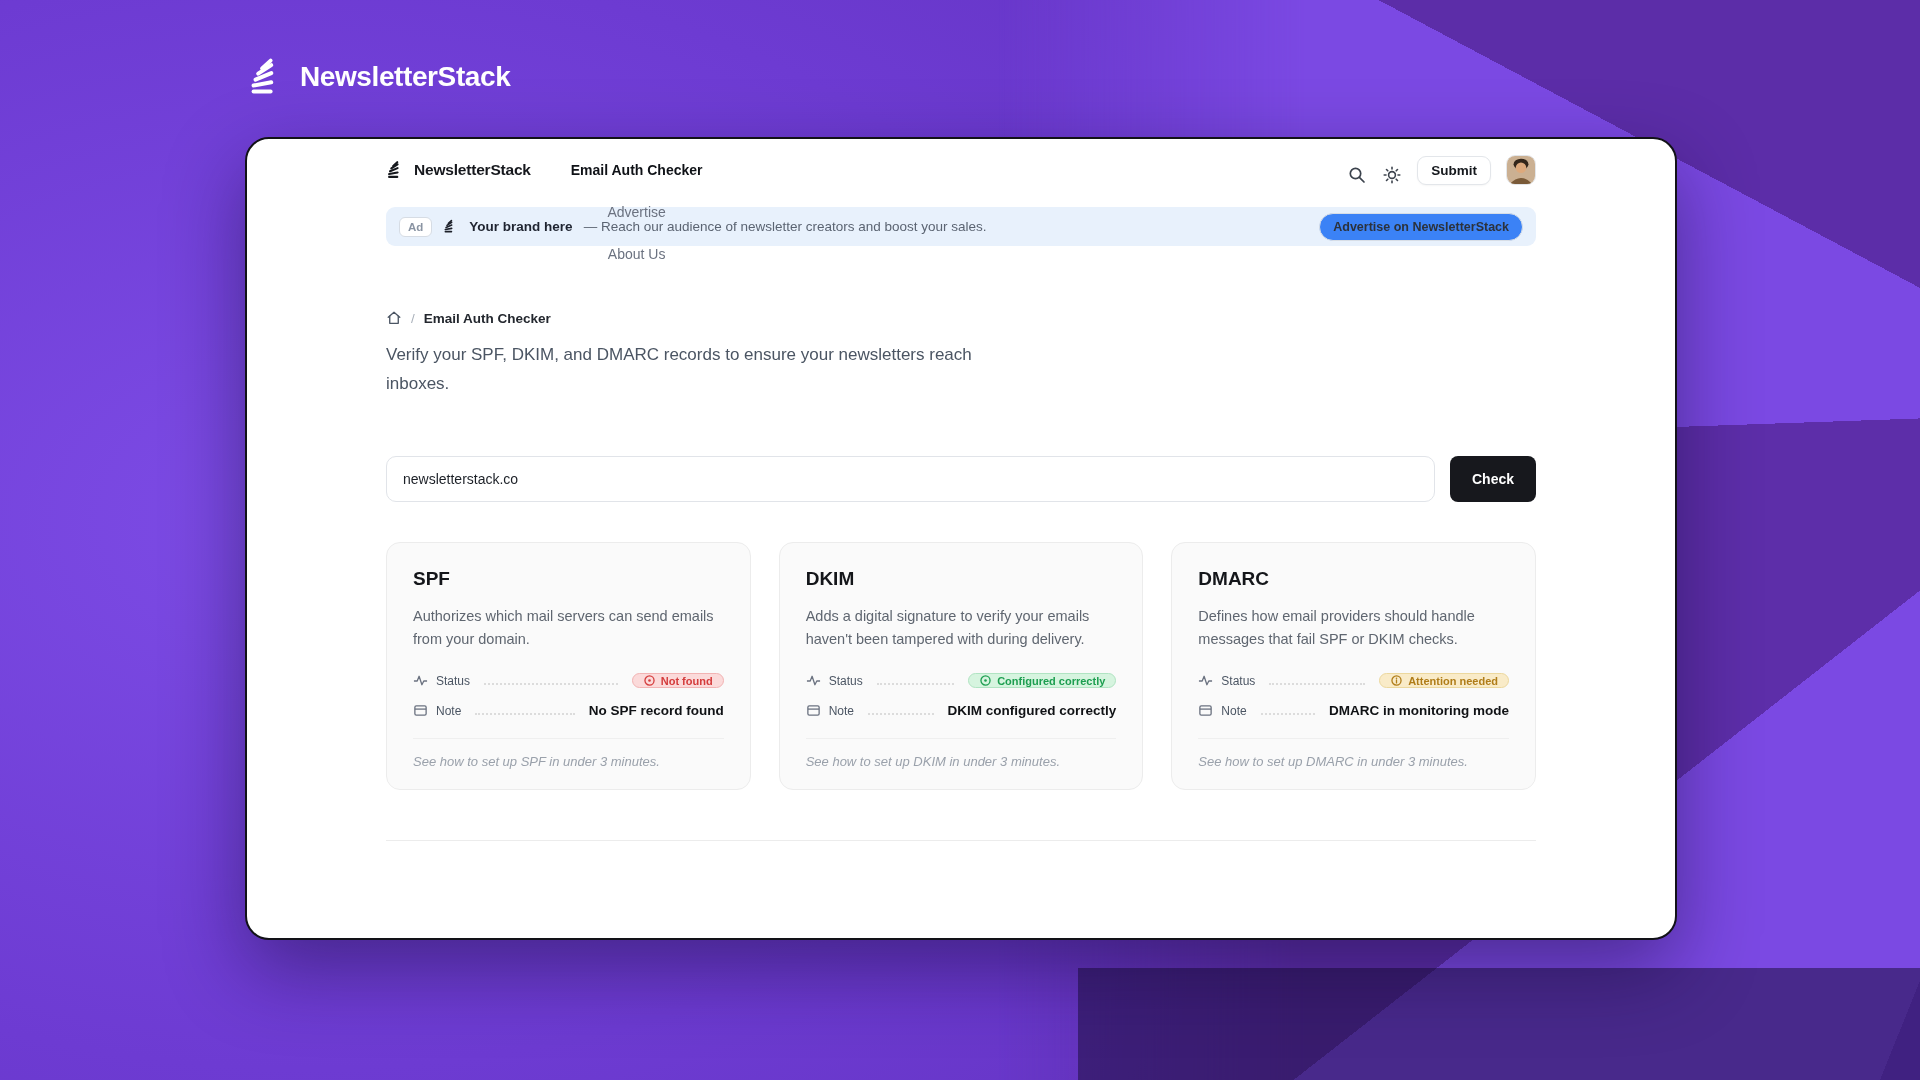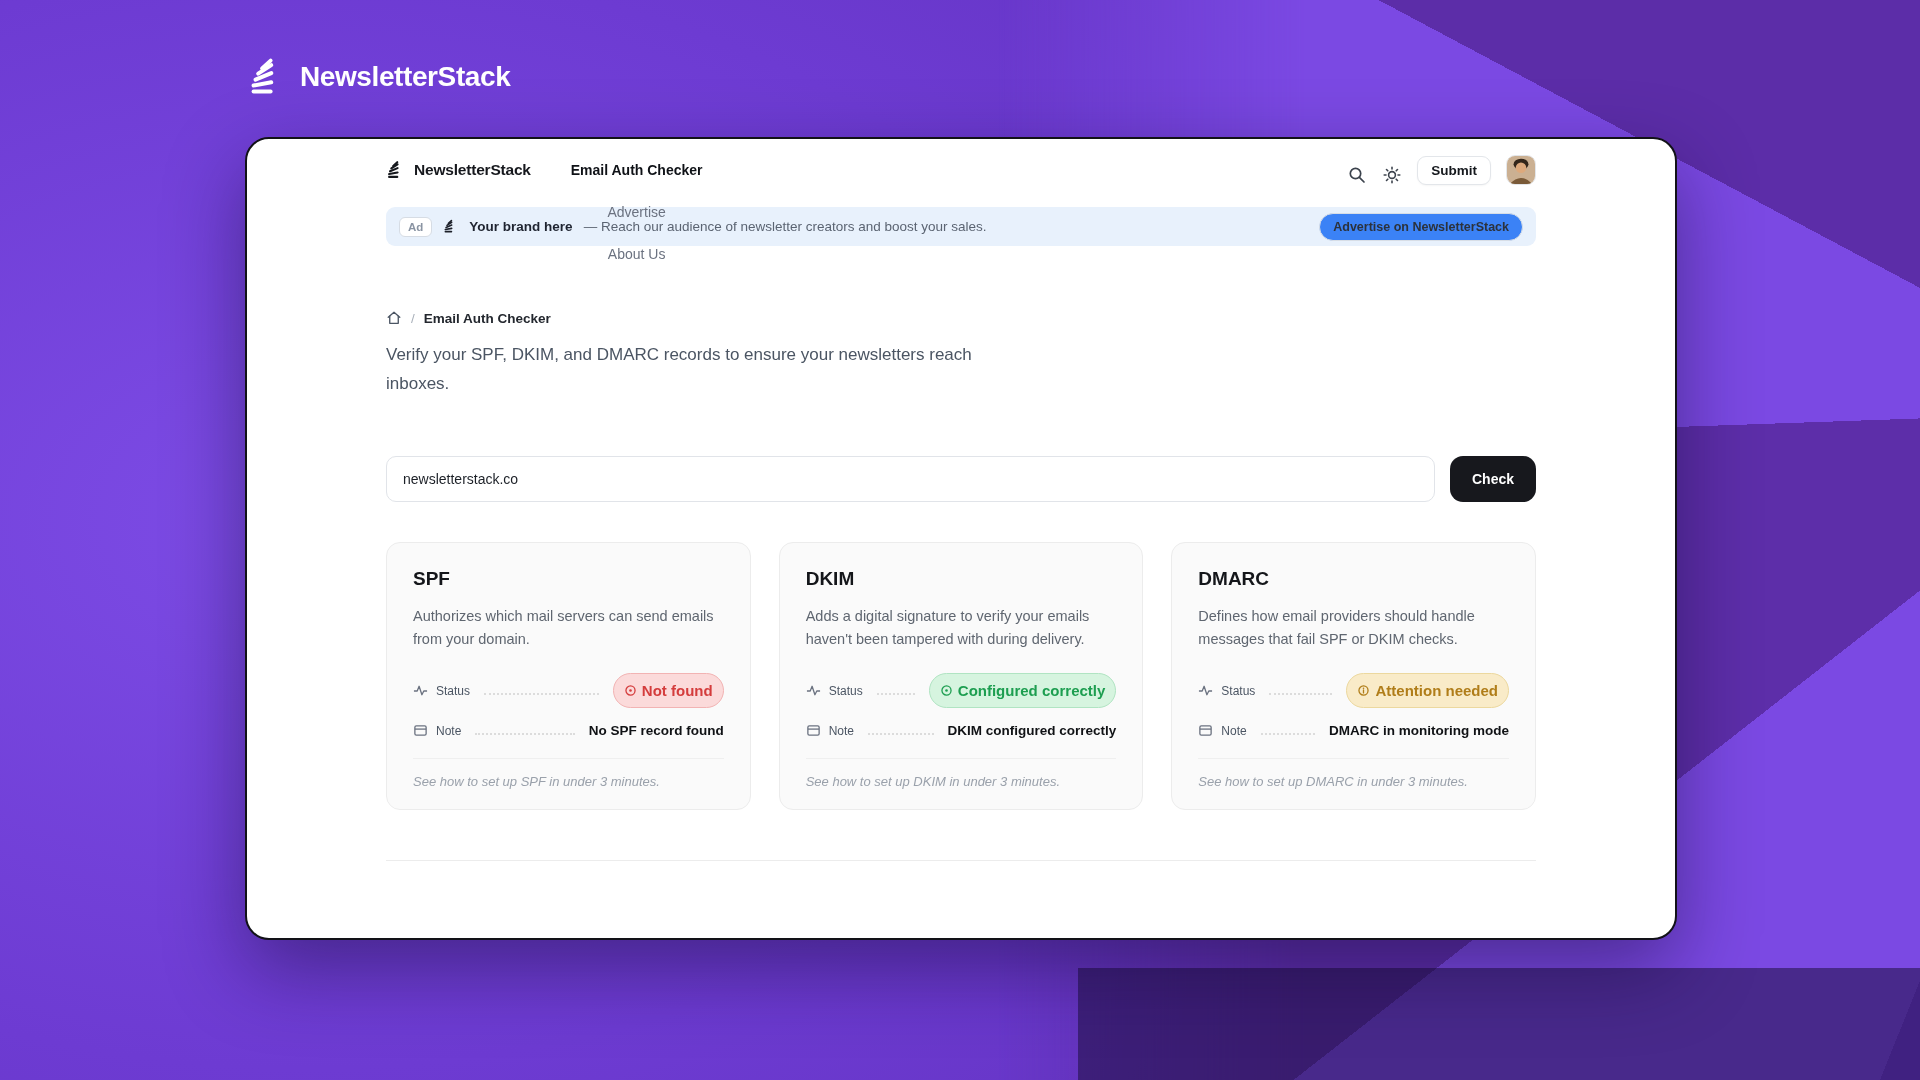--- a/index.html
+++ b/index.html
@@ -66,36 +66,36 @@
   .breadcrumb .home { width:16px; height:16px; color:#4b5563; cursor:pointer; }
   .breadcrumb .sep { color:#aab1bb; }
   .breadcrumb .crumb { font-weight:600; color:#23272e; }
   .page-title { margin-top:15px; font-size:38px; font-weight:800; color:#0e1116; letter-spacing:-0.8px; }
   .page-sub { margin-top:14px; font-size:17px; line-height:1.72; color:#4b5563; max-width:650px; }
 
   
   .check-row { margin-top:58px; display:flex; gap:15px; }
   .domain-input { flex:1; height:46px; border:1px solid #e1e4e9; border-radius:10px; padding:0 16px;
     font-size:14px; color:#1c2027; font-family:"Liberation Sans", sans-serif; background:#fff; outline:none; }
-  .check-btn { width:86px; height:46px; background:#17181d; color:#fff; border:none; border-radius:13px;
+  .check-btn { width:86px; height:46px; background:#17181d; color:#fff; border:none; border-radius:8px;
     font-size:14px; font-weight:700; cursor:pointer; font-family:"Liberation Sans", sans-serif; }
 
   
   .cards { margin-top:40px; display:grid; grid-template-columns:repeat(3,1fr); gap:28px; }
   .card { background:#fafafa; border:1px solid #ececec; border-radius:14px; padding:25px 26px 20px; }
   .card h3 { font-size:19px; font-weight:700; color:#14161a; }
   .card .desc { margin-top:15px; font-size:14.5px; line-height:1.58; color:#5f6670; min-height:46px; }
   .kv { display:flex; align-items:center; gap:8px; margin-top:15px; }
   .kv:first-of-type { margin-top:22px; }
   .kv .kicon { width:15px; height:15px; color:#6b7280; flex:none; }
   .kv .klabel { font-size:12px; color:#4b5563; }
   .kv .leader { flex:1; border-bottom:2px dotted #dcdcdc; position:relative; top:3px; margin:0 6px; }
   .kv .kvalue { font-size:13.5px; font-weight:700; color:#101215; }
-  .badge { display:inline-flex; align-items:center; gap:5px; padding:8px 10px; border-radius:999px;
-    font-size:15px; font-weight:600; }
+  .badge { display:inline-flex; align-items:center; gap:5px; padding:0 10px; border-radius:999px;
+    font-size:11px; font-weight:600; }
   .badge svg { width:13px; height:13px; }
   .badge.error   { background:#fbdada; color:#d43c3c; border:1px solid #f2b3b3; }
   .badge.success { background:#d6f4df; color:#1d9e50; border:1px solid #b0e4c2; }
   .badge.warning { background:#f9ebc8; color:#b07d19; border:1px solid #ecd89e; }
   .card .foot { margin-top:20px; padding-top:15px; border-top:1px solid #efefef;
     font-style:italic; font-size:13px; color:#9aa1ab; }
 
   .bottom-rule { margin-top:50px; border-top:1px solid #ececec; }
 </style>
 </head>

